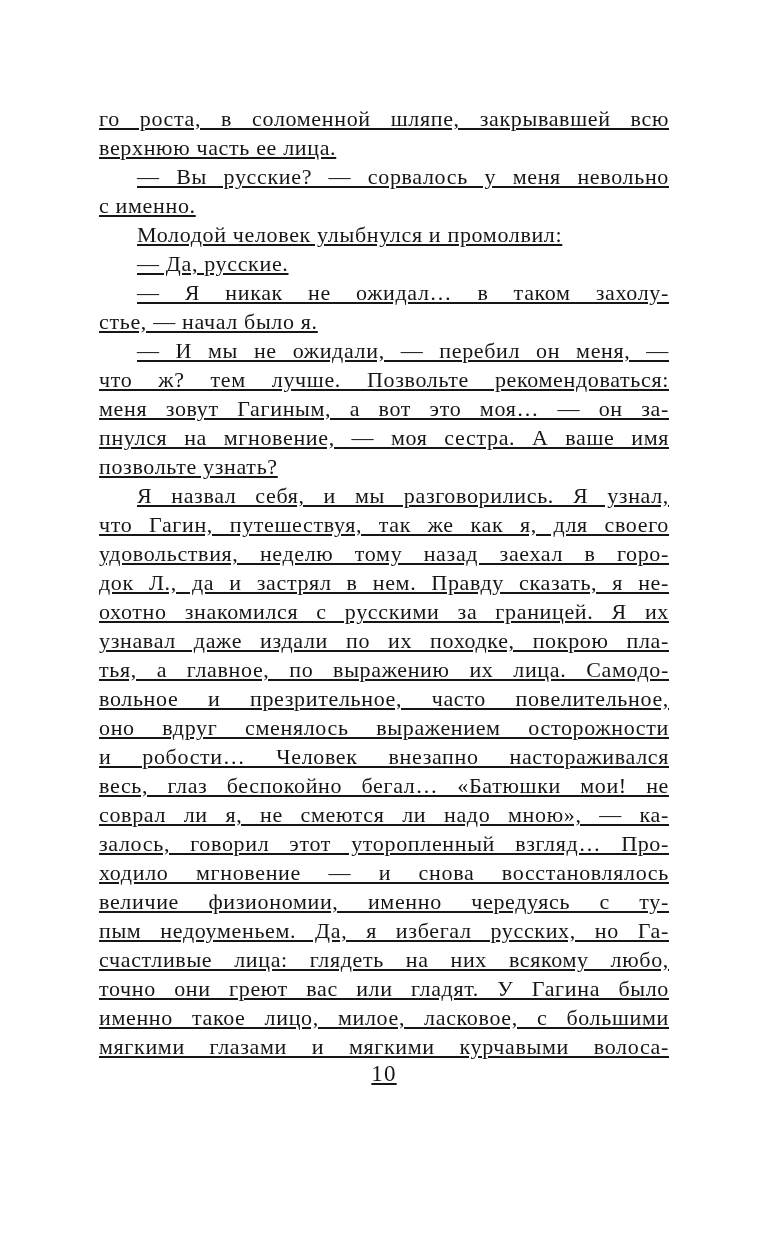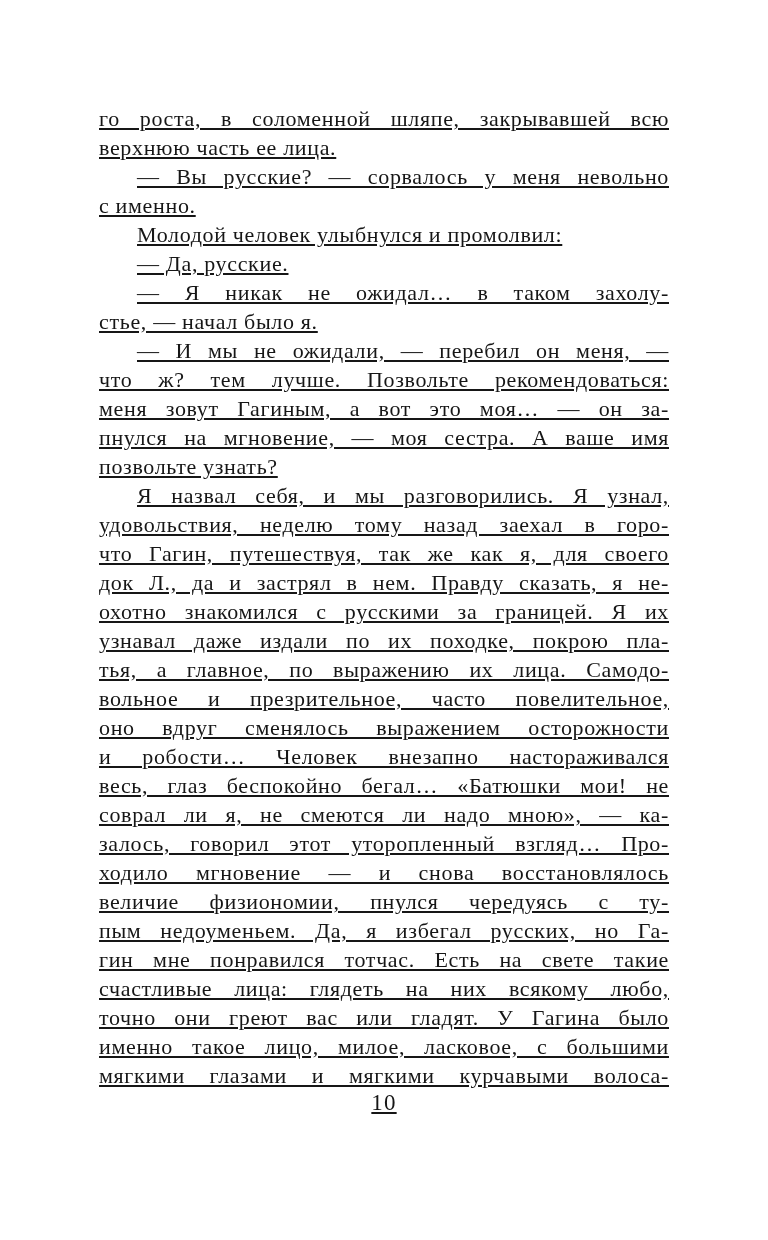--- a/index.html
+++ b/index.html
@@ -55,36 +55,35 @@
       <p class="line indent para-end">Молодой человек улыбнулся и промолвил:</p>
       <p class="line indent para-end">— Да, русские.</p>
       <p class="line indent">— Я никак не ожидал… в таком захолу-</p>
       <p class="line para-end">стье, — начал было я.</p>
       <p class="line indent">— И мы не ожидали, — перебил он меня, —</p>
       <p class="line">что ж? тем лучше. Позвольте рекомендоваться:</p>
       <p class="line">меня зовут Гагиным, а вот это моя… — он за-</p>
       <p class="line">пнулся на мгновение, — моя сестра. А ваше имя</p>
       <p class="line para-end">позвольте узнать?</p>
       <p class="line indent">Я назвал себя, и мы разговорились. Я узнал,</p>
+      <p class="line">что Гагин, путешествуя, так же как я, для своего</p>
       <p class="line">удовольствия, неделю тому назад заехал в горо-</p>
-      <p class="line">что Гагин, путешествуя, так же как я, для своего</p>
       <p class="line">док Л., да и застрял в нем. Правду сказать, я не-</p>
       <p class="line">охотно знакомился с русскими за границей. Я их</p>
       <p class="line">узнавал даже издали по их походке, покрою пла-</p>
       <p class="line">тья, а главное, по выражению их лица. Самодо-</p>
       <p class="line">вольное и презрительное, часто повелительное,</p>
       <p class="line">оно вдруг сменялось выражением осторожности</p>
       <p class="line">и робости… Человек внезапно настораживался</p>
       <p class="line">весь, глаз беспокойно бегал… «Батюшки мои! не</p>
       <p class="line">соврал ли я, не смеются ли надо мною», — ка-</p>
       <p class="line">залось, говорил этот уторопленный взгляд… Про-</p>
       <p class="line">ходило мгновение — и снова восстановлялось</p>
-      <p class="line">величие физиономии, пнулся чередуясь с ту-</p>
+      <p class="line">величие физиономии, именно чередуясь с ту-</p>
       <p class="line">пым недоуменьем. Да, я избегал русских, но Га-</p>
-      <p class="line">гин мне понравился тотчас. Есть на свете такие</p>
       <p class="line">счастливые лица: глядеть на них всякому любо,</p>
       <p class="line">точно они греют вас или гладят. У Гагина было</p>
       <p class="line">именно такое лицо, милое, ласковое, с большими</p>
       <p class="line">мягкими глазами и мягкими курчавыми волоса-</p>
     </section>
 
   <div class="page-number">10</div>
 </main>
 
 </body></html>

